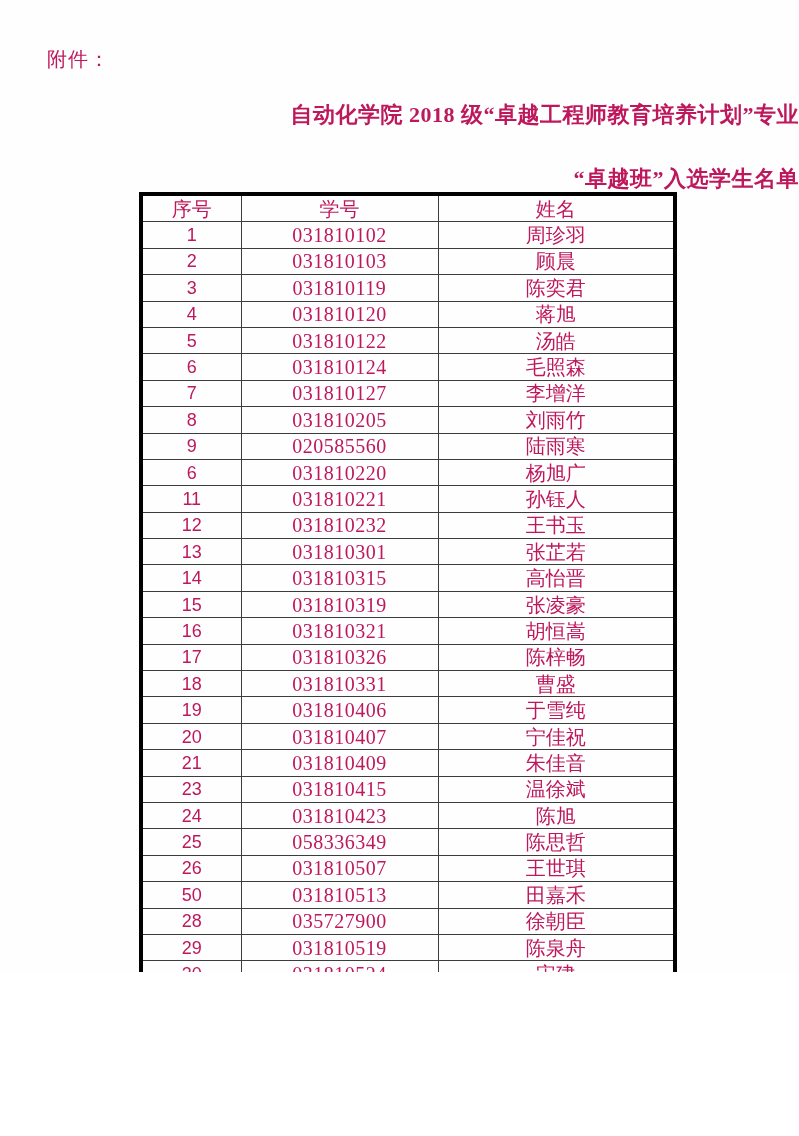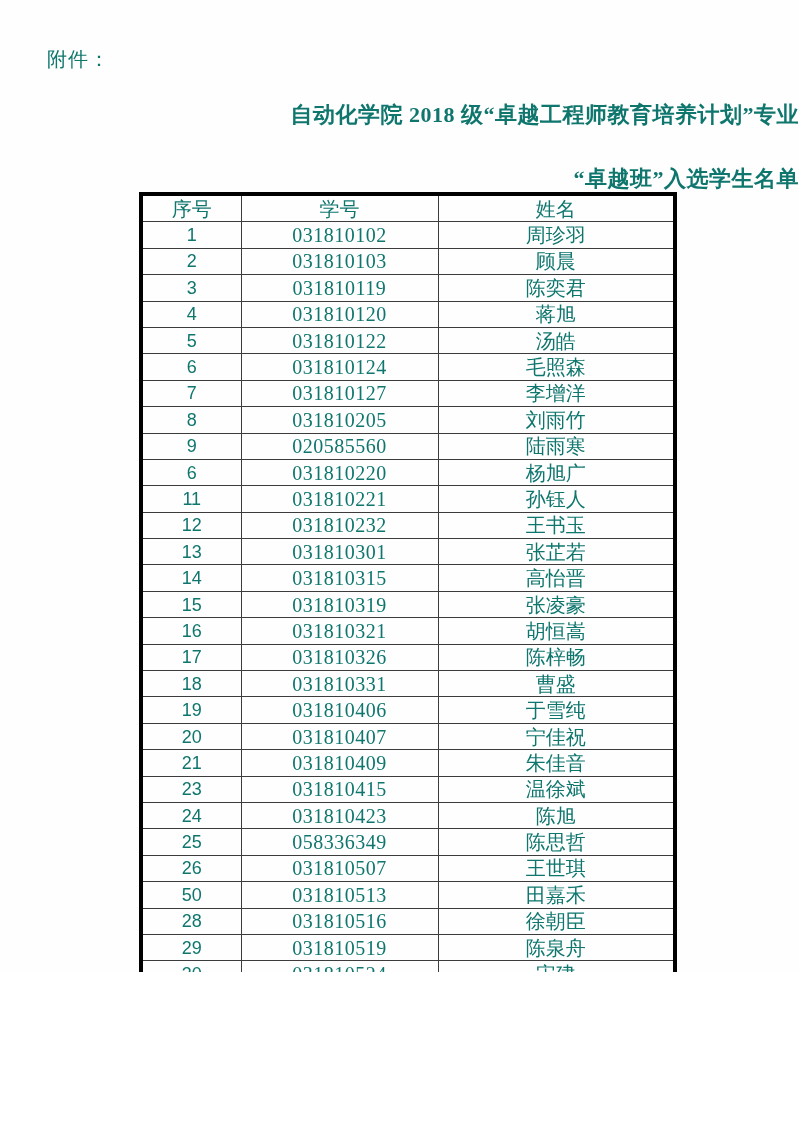--- a/index.html
+++ b/index.html
@@ -6,21 +6,21 @@
     margin: 0;
     padding: 0;
     background: #ffffff;
   }
   .page {
     position: relative;
     width: 799px;
     height: 972px;
     background: #fefefe;
     font-family: "Liberation Serif", serif;
-    color: #0f766e;
+    color: #be185d;
     overflow: hidden;
   }
   .attachment {
     position: absolute;
     left: 47px;
     top: 46px;
     font-size: 20px;
     letter-spacing: 1px;
   }
   .doc-title {
@@ -244,21 +244,21 @@
   </tr>
 
   <tr>
     <td class="cell-no">50</td>
     <td class="cell-id">031810513</td>
     <td class="cell-name">田嘉禾</td>
   </tr>
 
   <tr>
     <td class="cell-no">28</td>
-    <td class="cell-id">031810516</td>
+    <td class="cell-id">035727900</td>
     <td class="cell-name">徐朝臣</td>
   </tr>
 
   <tr>
     <td class="cell-no">29</td>
     <td class="cell-id">031810519</td>
     <td class="cell-name">陈泉舟</td>
   </tr>
 
   <tr>

